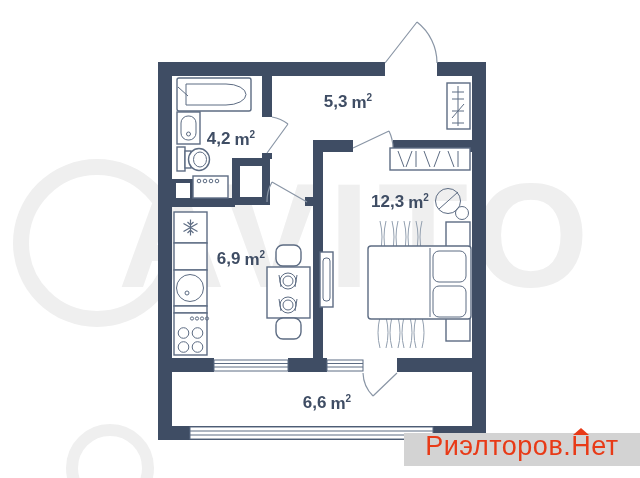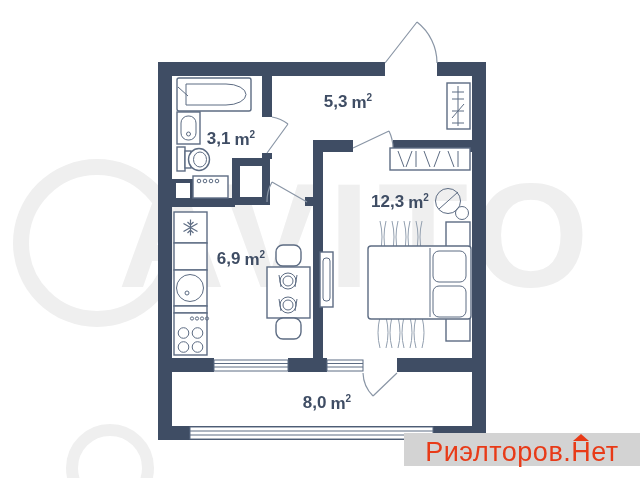--- a/index.html
+++ b/index.html
@@ -29,21 +29,21 @@
   .room-label {
     position:absolute; z-index:2; transform:translate(-50%,-50%);
     font-weight:bold; font-size:17px; color:var(--label); white-space:nowrap;
   }
   .room-label .unit { margin-left:4px; }
   .room-label sup { font-size:10px; }
   
   .logo {
     position:absolute; z-index:3; left:404px; top:433px; width:236px; height:33px;
     background:var(--brand-bg); color:var(--brand);
-    display:flex; align-items:flex-end; justify-content:center;
+    display:flex; align-items:flex-start; justify-content:center;
     font-size:27px; line-height:1; letter-spacing:0.5px; white-space:nowrap;
   }
   .house { position:relative; display:inline-block; }
   .roof  {
     position:absolute; left:50%; top:-5px; transform:translateX(-50%);
     width:0; height:0; border-left:8px solid transparent;
     border-right:8px solid transparent; border-bottom:7px solid var(--brand);
   }
 </style>
 </head>
@@ -194,33 +194,33 @@
     </g>
     <g>
       <rect class="fx" x="368" y="246" width="103" height="73" rx="3"></rect>
       <path class="thin" d="M430,248 V317"></path>
       <rect class="thin" x="433" y="251" width="33" height="31" rx="6"></rect>
       <rect class="thin" x="433" y="286" width="33" height="31" rx="6"></rect>
     </g>
   </svg>
 
   <div class="room-label" style="left:231px; top:139px">
-    <span>3,1</span><span class="unit">m</span><sup>2</sup>
+    <span>4,2</span><span class="unit">m</span><sup>2</sup>
   </div>
   <div class="room-label" style="left:348px; top:102px">
     <span>5,3</span><span class="unit">m</span><sup>2</sup>
   </div>
   <div class="room-label" style="left:400px; top:202px">
     <span>12,3</span><span class="unit">m</span><sup>2</sup>
   </div>
   <div class="room-label" style="left:241px; top:259px">
     <span>6,9</span><span class="unit">m</span><sup>2</sup>
   </div>
   <div class="room-label" style="left:327px; top:403px">
-    <span>8,0</span><span class="unit">m</span><sup>2</sup>
+    <span>6,6</span><span class="unit">m</span><sup>2</sup>
   </div>
 
   <div class="logo">
     <span>Риэлторов.</span>
       <span class="house"><i class="roof"></i><span>Н</span></span>
       <span>ет</span>
   </div>
 
 </div>
 

